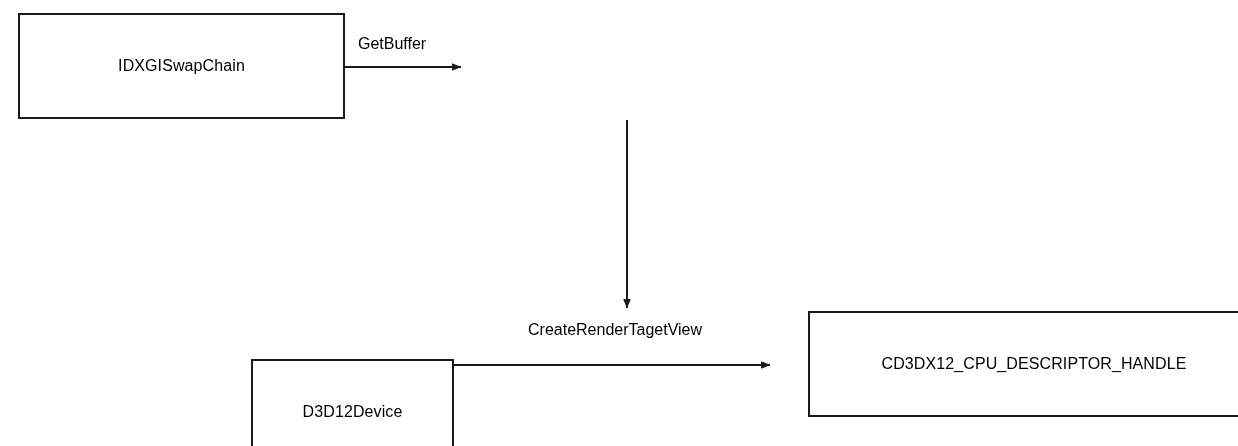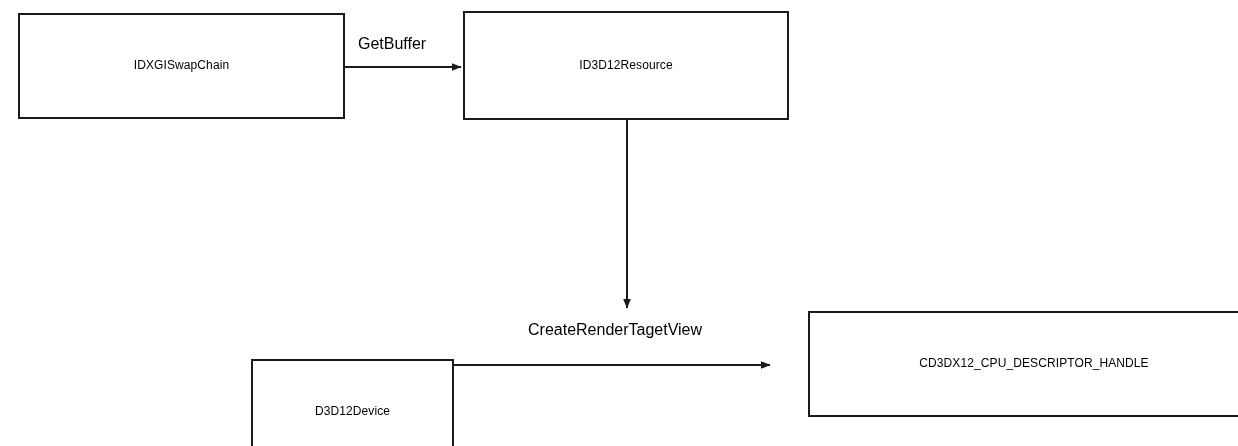--- a/index.html
+++ b/index.html
@@ -30,21 +30,21 @@
     position: absolute;
     box-sizing: border-box;
     border: 2px solid #1a1a1a;
     background: #ffffff;
     display: flex;
     align-items: center;
     justify-content: center;
   }
   .node-label {
     font-family: "Liberation Sans", sans-serif;
-    font-size: 12px;
+    font-size: 16px;
     line-height: 1.1;
     color: #000000;
     text-align: center;
     white-space: nowrap;
     letter-spacing: 0.1px;
   }
   .edge-label {
     position: absolute;
     font-family: "Liberation Sans", sans-serif;
     font-size: 16px;
@@ -72,23 +72,20 @@
 
     <line x1="627" y1="120" x2="627" y2="308" stroke="#1a1a1a" stroke-width="2" marker-end="url(#arrowhead)"></line>
 
     <line x1="454" y1="365" x2="770" y2="365" stroke="#1a1a1a" stroke-width="2" marker-end="url(#arrowhead)"></line>
   </svg>
 
   <div class="node-box" style="left:18px; top:13px; width:327px; height:106px;">
     <span class="node-label">IDXGISwapChain</span>
   </div>
 
-  <div class="node-box" style="left:463px; top:11px; width:326px; height:109px;">
-    <span class="node-label">ID3D12Resource</span>
-  </div>
 
   <div class="node-box" style="left:251px; top:311px; width:203px; height:106px;margin-top:48px;">
     <span class="node-label">D3D12Device</span>
   </div>
 
   <div class="node-box" style="left:808px; top:311px; width:452px; height:106px;">
     <span class="node-label">CD3DX12_CPU_DESCRIPTOR_HANDLE</span>
   </div>
 
   <div class="edge-label" style="left:356px; top:35px;text-align:right;">GetBuffer</div>

